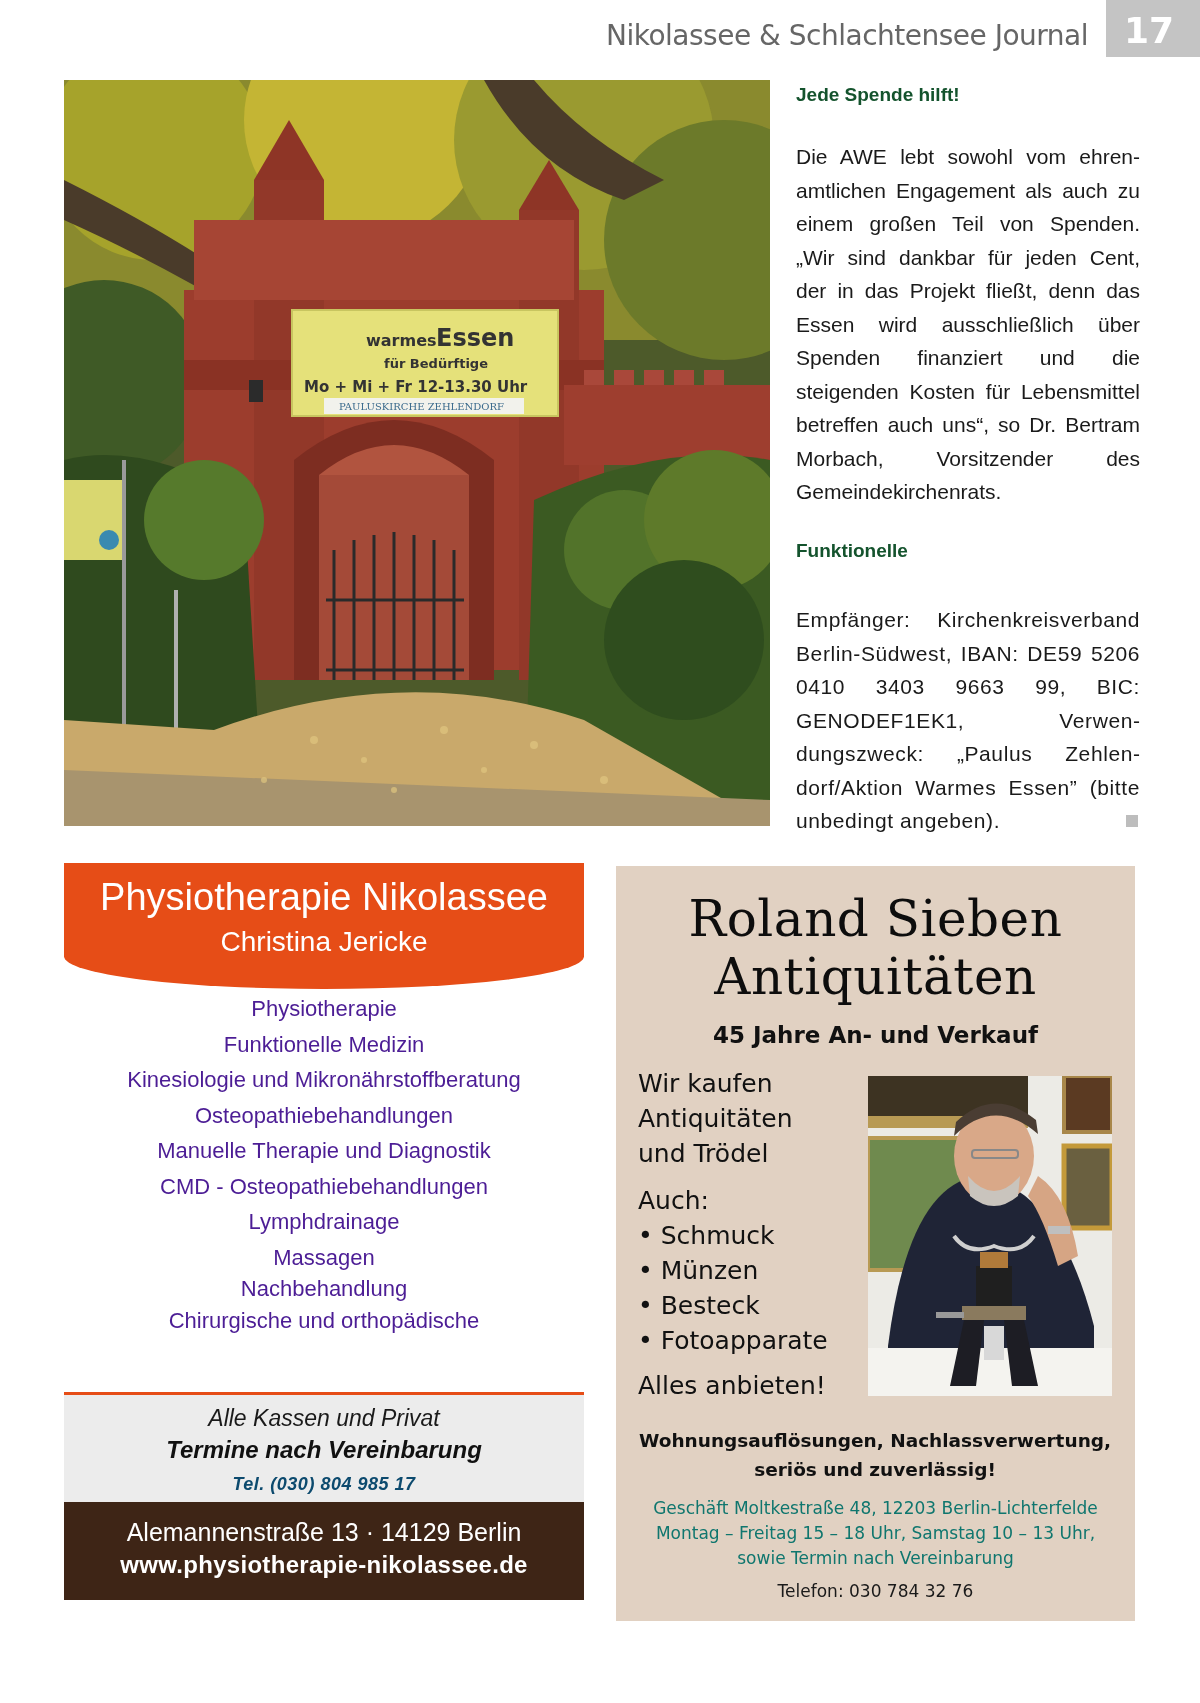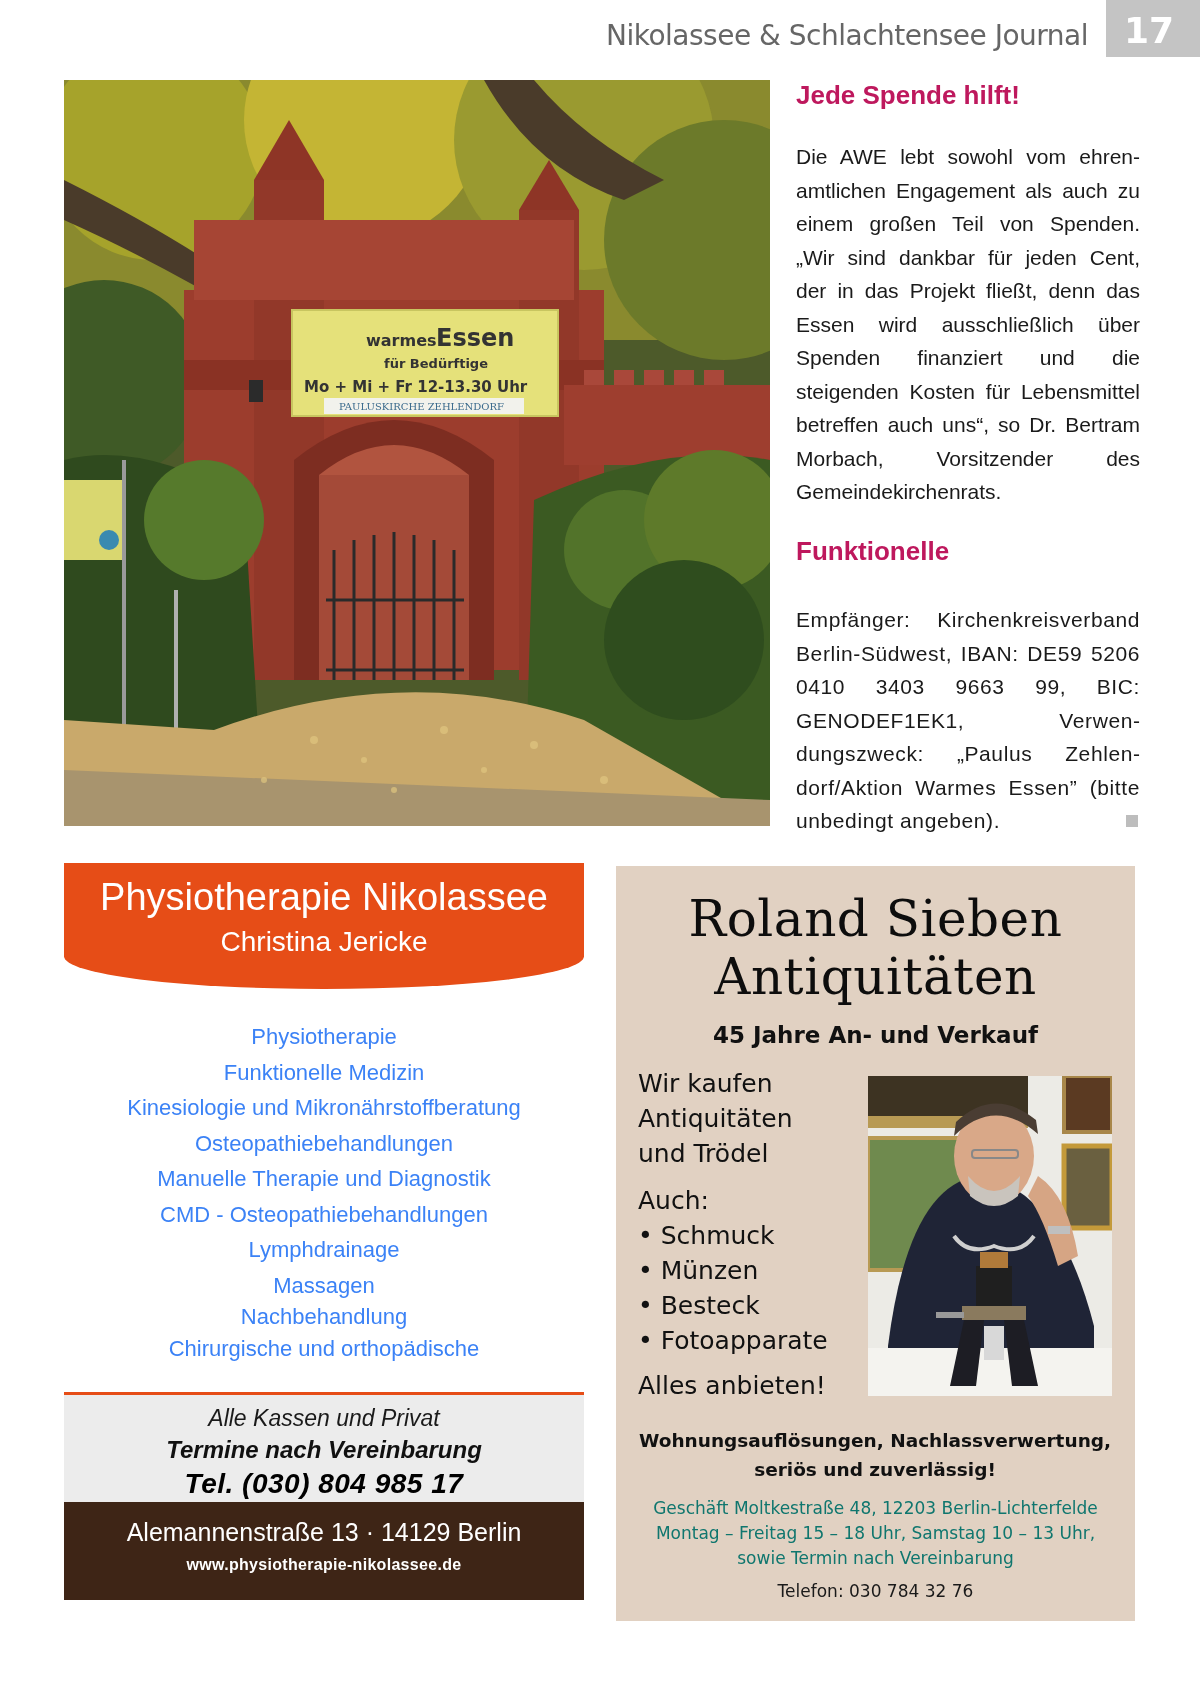--- a/index.html
+++ b/index.html
@@ -20,47 +20,47 @@
 
   
   .photo {
     position: absolute; left: 64px; top: 80px; width: 706px; height: 746px; overflow: hidden;
     background: #6d5a3a;
   }
   .photo svg { display: block; }
 
   
   .article { position: absolute; left: 796px; top: 78px; width: 344px; }
-  .article h2 { font-family: "Liberation Sans", sans-serif; font-weight: bold; font-size: 26px; line-height: 34px; color: #be185d; }
+  .article h2 { font-family: "Liberation Sans", sans-serif; font-weight: bold; font-size: 19px; line-height: 34px; color: #14532d; }
   .article p { font-family: "Liberation Sans", sans-serif; font-size: 21px; line-height: 33.5px; color: #1a1a1a; text-align: justify; hyphens: manual; }
   .a-title1 { margin-top: 0; }
   .a-body1 { margin-top: 28px; }
   .a-title2 { position: absolute; top: 456px; left: 0; }
   .a-body2 { position: absolute; top: 525px; left: 0; width: 344px; letter-spacing: 0.6px; }
   .end-mark { display: inline-block; width: 12px; height: 12px; background: #bdbdbd; float: right; margin-top: 11px; margin-right: 2px; }
 
   
   .physio { position: absolute; left: 64px; top: 863px; width: 520px; height: 758px; background: #fff; }
   .physio-head {
     position: relative; width: 520px; height: 126px; background: #e64d17;
     border-radius: 0 0 50% 50% / 0 0 26% 26%; color: #fff; text-align: center;
   }
   .physio-title { position: absolute; top: 12px; left: 0; width: 520px; font-family: "Liberation Sans", sans-serif; font-size: 38px; line-height: 44px; }
   .physio-sub { position: absolute; top: 62px; left: 0; width: 520px; font-family: "Liberation Sans", sans-serif; font-size: 28px; line-height: 34px; }
-  .physio-services { position: absolute; top: 156px; left: 0; width: 520px; text-align: center; font-family: "Liberation Sans", sans-serif; font-size: 22px; color: #3b82f6; }
+  .physio-services { position: absolute; top: 128px; left: 0; width: 520px; text-align: center; font-family: "Liberation Sans", sans-serif; font-size: 22px; color: #4c1d95; }
   .physio-services .svc { line-height: 35.5px; }
   .physio-services .svc.two-line { line-height: 28px; padding-top: 4px; }
   .physio-rule { position: absolute; top: 529px; left: 0; width: 520px; height: 3px; background: #e64d17; }
   .physio-info { position: absolute; top: 532px; left: 0; width: 520px; height: 107px; background: #ececec; text-align: center; font-family: "Liberation Sans", sans-serif; }
   .physio-info .i1 { font-style: italic; font-size: 23px; line-height: 30px; padding-top: 8px; color: #1a1a1a; }
   .physio-info .i2 { font-style: italic; font-weight: bold; font-size: 24px; line-height: 34px; color: #111; }
-  .physio-info .i3 { font-style: italic; font-weight: bold; font-size: 28px; line-height: 34px; color: #000000; letter-spacing: 0.5px; }
+  .physio-info .i3 { font-style: italic; font-weight: bold; font-size: 18px; line-height: 34px; color: #0c4a6e; letter-spacing: 0.5px; }
   .physio-foot { position: absolute; top: 639px; left: 0; width: 520px; height: 98px; background: #3e2516; color: #fff; text-align: center; font-family: "Liberation Sans", sans-serif; }
   .physio-foot .addr { font-size: 25px; line-height: 32px; padding-top: 14px; }
-  .physio-foot .web { font-size: 16px; font-weight: bold; line-height: 34px; letter-spacing: 0.3px; }
+  .physio-foot .web { font-size: 24px; font-weight: bold; line-height: 34px; letter-spacing: 0.3px; }
 
   
   .antik { position: absolute; left: 616px; top: 866px; width: 519px; height: 755px; background: #e1d1c2; }
   .antik-title { position: absolute; top: 24px; left: 0; width: 519px; text-align: center; font-family: "DejaVu Serif", serif; font-size: 50px; line-height: 58px; color: #0d0d0d; letter-spacing: 0.5px; }
   .antik-tag { position: absolute; top: 154px; left: 0; width: 519px; text-align: center; font-family: "DejaVu Sans", sans-serif; font-weight: bold; font-size: 23px; line-height: 30px; color: #111; }
   .antik-left { position: absolute; top: 200px; left: 22px; width: 200px; font-family: "DejaVu Sans", sans-serif; font-size: 25px; color: #111; }
   .antik-left .line { line-height: 35px; }
   .antik-left .gap { height: 12px; }
   .antik-left .bullet { line-height: 35px; }
   .antik-left .call { margin-top: 10px; line-height: 35px; }

